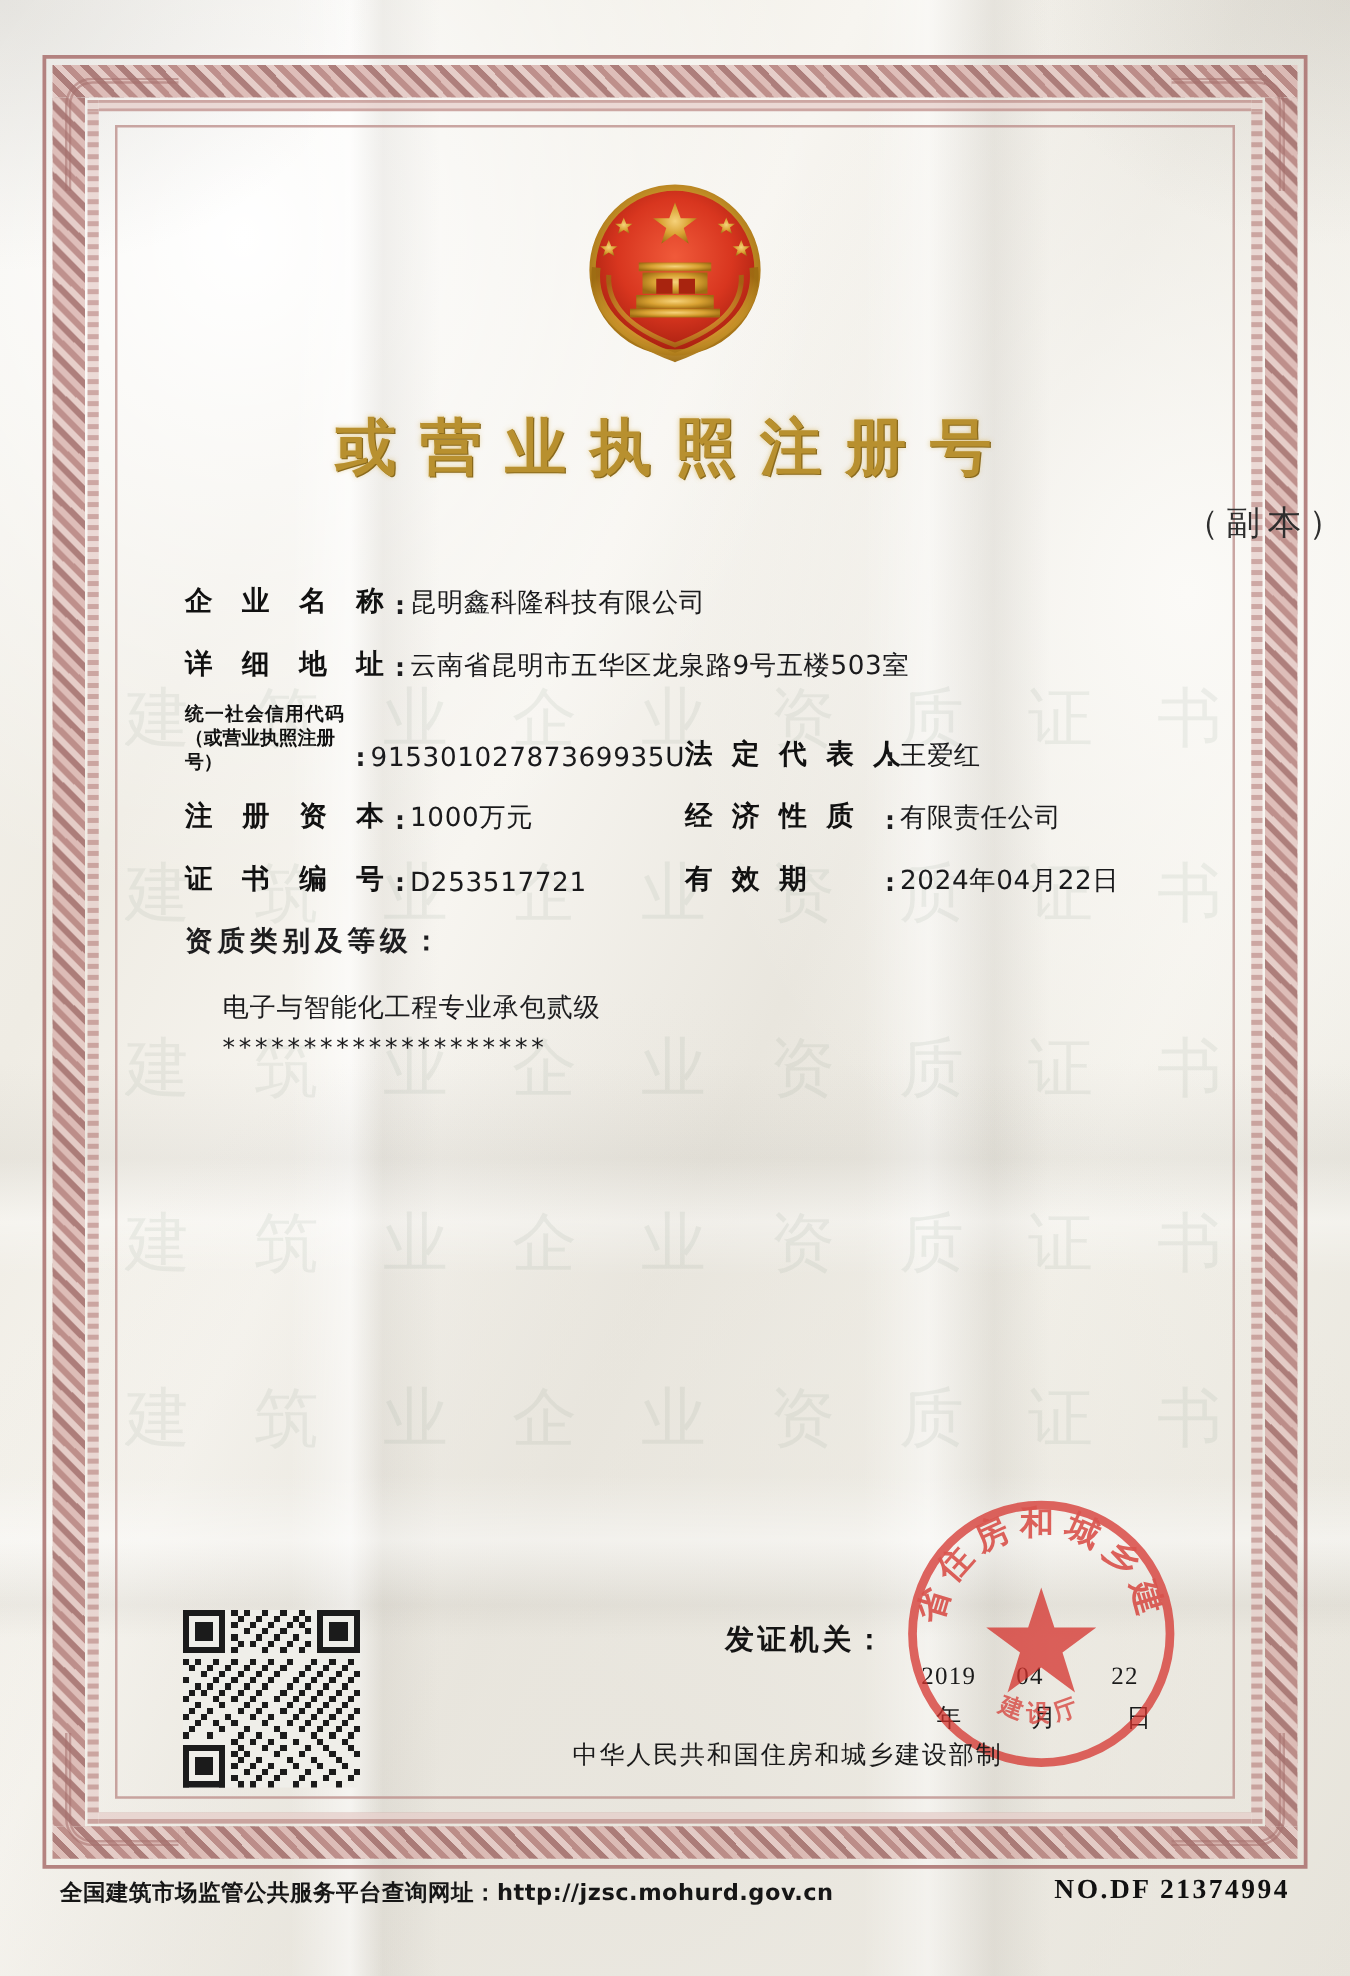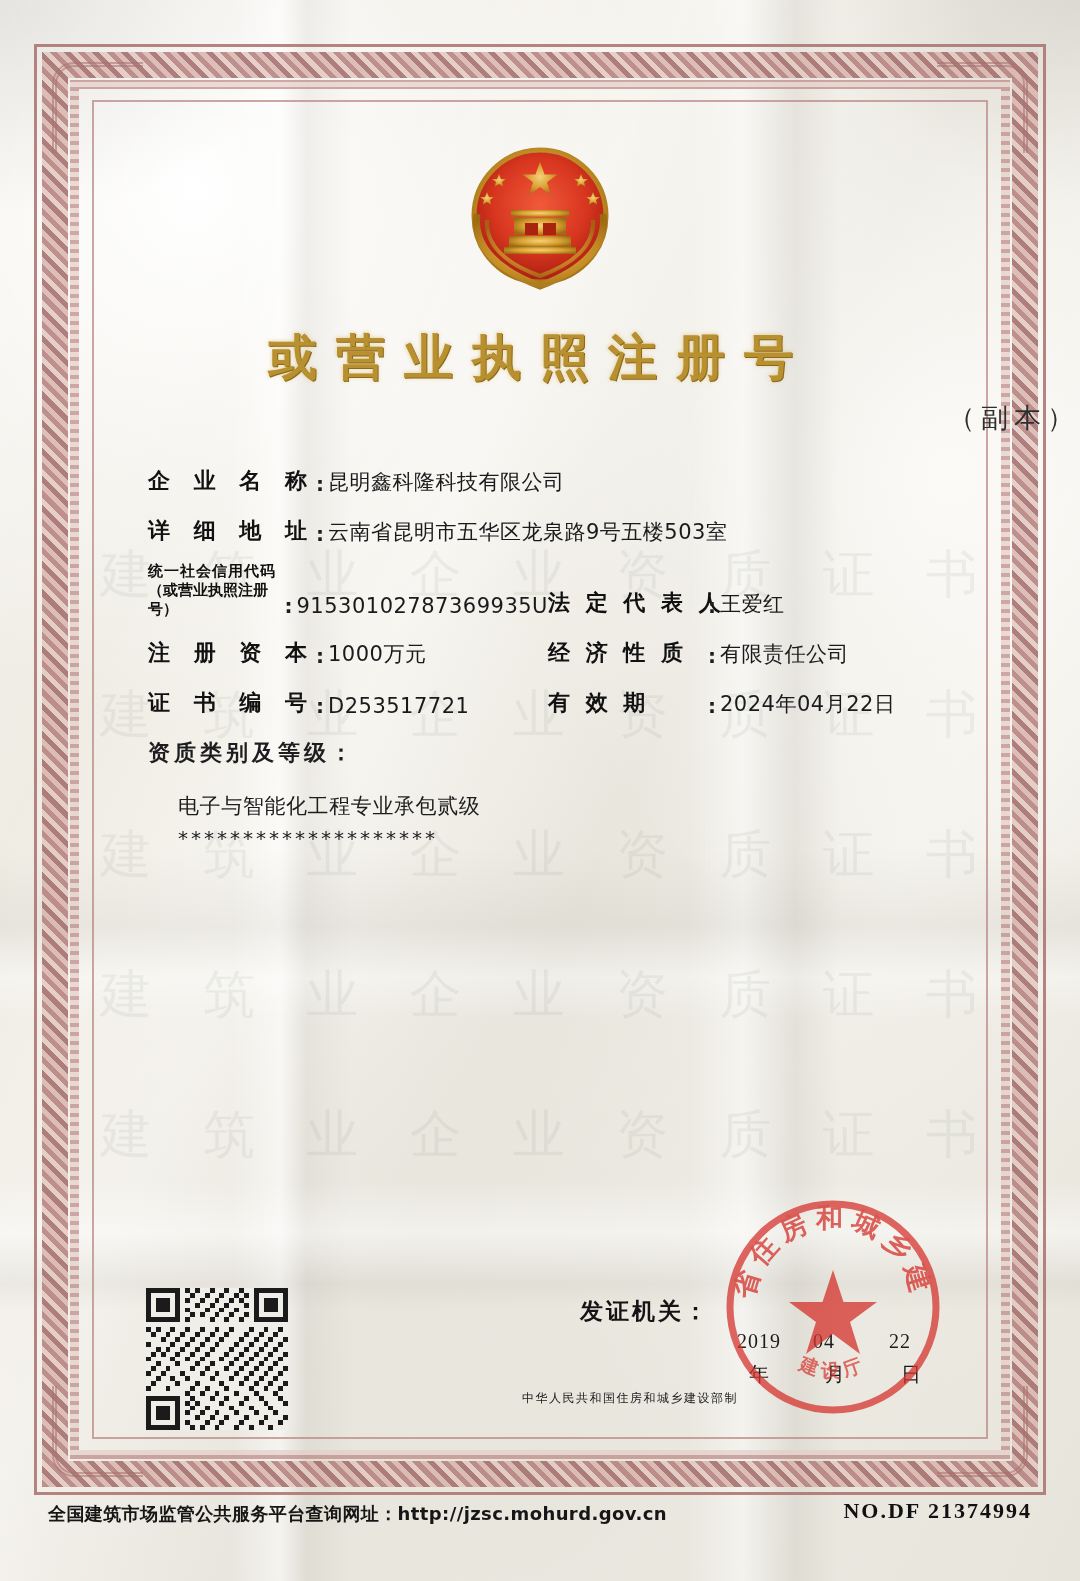--- a/index.html
+++ b/index.html
@@ -247,21 +247,21 @@
     margin-top: 8px;
     padding-left: 12px;
   }
   .date-units span { width: 76px; text-align: left; }
 
   .footer-issuer {
     position: absolute;
     left: 0; right: 0;
     top: 1390px;
     text-align: center;
-    font-size: 12px;
+    font-size: 20px;
     letter-spacing: 1.5px;
     color: #1b1b1b;
     font-family: "DejaVu Sans", sans-serif;
     padding-left: 180px;
   }
 
   
   .seal {
     position: absolute;
     left: 722px;

